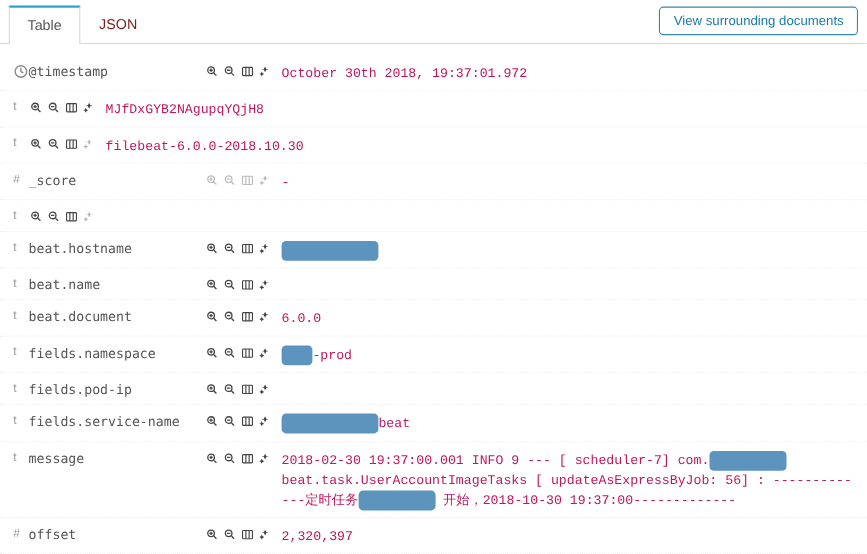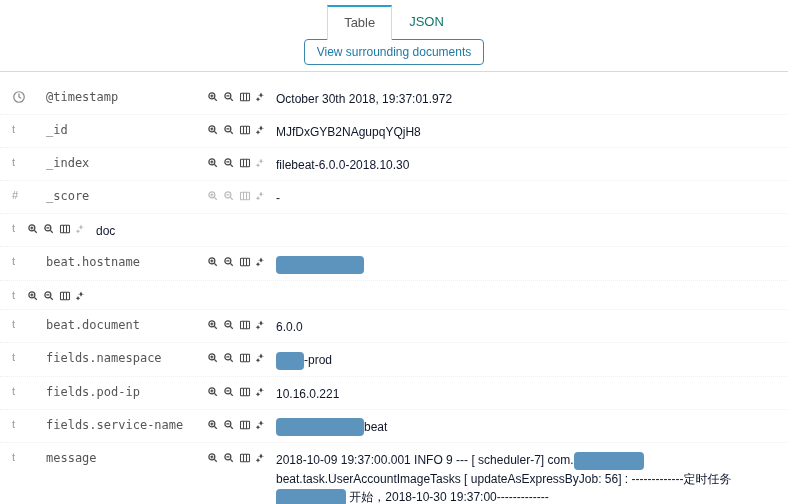--- a/index.html
+++ b/index.html
@@ -9,39 +9,38 @@
   color: #333;
   background: #fff;
   width: 788px;
 }
 .header {
   display: flex;
   justify-content: space-between;
   align-items: center;
   padding: 4px 8px 0 8px;
   border-bottom: 1px solid #d8d8d8;
-  flex-direction: column;
 }
 .tabs { display: flex; }
 .tab {
   padding: 8px 16px 10px;
   cursor: pointer;
   color: #6c6c6c;
   border: 1px solid transparent;
   border-bottom: none;
   position: relative;
   top: 1px;
 }
 .tab.active {
   color: #555;
   border-color: #d8d8d8;
   border-top: 2px solid #26a2c6;
   background: #fff;
 }
-.tab.inactive { color: #0f766e; }
+.tab.inactive { color: #7f1d1d; }
 .header-buttons { display: flex; gap: 22px; padding-bottom: 6px; }
 .hbtn {
   border: 1px solid #3b86ad;
   color: #1c7aa6;
   background: #fff;
   border-radius: 4px;
   padding: 5px 12px;
   font-size: 12px;
   cursor: pointer;
 }
@@ -62,37 +61,36 @@
 }
 .name-col {
   width: 160px;
   flex: 0 0 160px;
   color: #555;
   font-family: "SFMono-Regular", Consolas, Menlo, monospace;
   font-size: 12px;
   padding-top: 2px;
   white-space: nowrap;
   overflow: hidden;
-  margin-left: 20px;
 }
 .actions-col {
   width: 70px;
   flex: 0 0 70px;
   display: flex;
   align-items: center;
   gap: 2px;
   color: #444;
   padding-top: 2px;
 }
 .actions-col.dim { color: #bbb; }
 .actions-col svg { width: 12px; height: 12px; }
 .value-col {
   flex: 1;
-  color: #0f172a;
-  font-family: Liberation Sans, sans-serif;
+  color: #be185d;
+  font-family: Liberation Mono, monospace;
   font-size: 12px;
   word-break: break-word;
   line-height: 1.5;
   padding-top: 2px;
   position: relative;
 }
 .redact {
   display: inline-block;
   background: #5c94be;
   border-radius: 4px;
@@ -156,21 +154,20 @@
           <svg viewBox="0 0 16 16">
             <path d="M8 2l1.5 3 3 .5-3 .5L8 9l-1.5-3-3-.5 3-.5z M3 12l1 2 1-2 2-1-2-1-1-2-1 2-2 1z" fill="currentColor"></path>
           </svg>
         </span>
     </div>
     <div class="value-col">October 30th 2018, 19:37:01.972</div>
   </div>
 
   <div class="row">
     <div class="type-col">t</div>
-    <div class="name-col">_id</div>
     <div class="actions-col">
       <span class="icon-btn">
           <svg viewBox="0 0 16 16">
             <circle cx="6.5" cy="6.5" r="4" fill="none" stroke="currentColor" stroke-width="1.6"></circle>
             <path d="M10 10l3 3M6.5 4.5v4M4.5 6.5h4" stroke="currentColor" stroke-width="1.6"></path>
           </svg>
         </span>
       <span class="icon-btn">
           <svg viewBox="0 0 16 16">
             <circle cx="6.5" cy="6.5" r="4" fill="none" stroke="currentColor" stroke-width="1.6"></circle>
@@ -187,21 +184,20 @@
           <svg viewBox="0 0 16 16">
             <path d="M8 2l1.5 3 3 .5-3 .5L8 9l-1.5-3-3-.5 3-.5z M3 12l1 2 1-2 2-1-2-1-1-2-1 2-2 1z" fill="currentColor"></path>
           </svg>
         </span>
     </div>
     <div class="value-col">MJfDxGYB2NAgupqYQjH8</div>
   </div>
 
   <div class="row">
     <div class="type-col">t</div>
-    <div class="name-col">_index</div>
     <div class="actions-col">
       <span class="icon-btn">
           <svg viewBox="0 0 16 16">
             <circle cx="6.5" cy="6.5" r="4" fill="none" stroke="currentColor" stroke-width="1.6"></circle>
             <path d="M10 10l3 3M6.5 4.5v4M4.5 6.5h4" stroke="currentColor" stroke-width="1.6"></path>
           </svg>
         </span>
       <span class="icon-btn">
           <svg viewBox="0 0 16 16">
             <circle cx="6.5" cy="6.5" r="4" fill="none" stroke="currentColor" stroke-width="1.6"></circle>
@@ -274,21 +270,20 @@
             <rect x="2" y="3" width="12" height="10" rx="1" fill="none" stroke="currentColor" stroke-width="1.4"></rect>
             <path d="M6 3v10M10 3v10" stroke="currentColor" stroke-width="1.4"></path>
           </svg>
         </span>
       <span class="icon-btn" style="color:#bbb">
           <svg viewBox="0 0 16 16">
             <path d="M8 2l1.5 3 3 .5-3 .5L8 9l-1.5-3-3-.5 3-.5z M3 12l1 2 1-2 2-1-2-1-1-2-1 2-2 1z" fill="currentColor"></path>
           </svg>
         </span>
     </div>
-    <div class="value-col">doc</div>
   </div>
 
   <div class="row">
     <div class="type-col">t</div>
     <div class="name-col">beat.hostname</div>
     <div class="actions-col">
       <span class="icon-btn">
           <svg viewBox="0 0 16 16">
             <circle cx="6.5" cy="6.5" r="4" fill="none" stroke="currentColor" stroke-width="1.6"></circle>
             <path d="M10 10l3 3M6.5 4.5v4M4.5 6.5h4" stroke="currentColor" stroke-width="1.6"></path>
@@ -312,20 +307,21 @@
           </svg>
         </span>
     </div>
     <div class="value-col">
       <span class="redact lg"></span>
     </div>
   </div>
 
   <div class="row">
     <div class="type-col">t</div>
+    <div class="name-col">beat.name</div>
     <div class="actions-col">
       <span class="icon-btn">
           <svg viewBox="0 0 16 16">
             <circle cx="6.5" cy="6.5" r="4" fill="none" stroke="currentColor" stroke-width="1.6"></circle>
             <path d="M10 10l3 3M6.5 4.5v4M4.5 6.5h4" stroke="currentColor" stroke-width="1.6"></path>
           </svg>
         </span>
       <span class="icon-btn">
           <svg viewBox="0 0 16 16">
             <circle cx="6.5" cy="6.5" r="4" fill="none" stroke="currentColor" stroke-width="1.6"></circle>
@@ -431,21 +427,20 @@
             <rect x="2" y="3" width="12" height="10" rx="1" fill="none" stroke="currentColor" stroke-width="1.4"></rect>
             <path d="M6 3v10M10 3v10" stroke="currentColor" stroke-width="1.4"></path>
           </svg>
         </span>
       <span class="icon-btn">
           <svg viewBox="0 0 16 16">
             <path d="M8 2l1.5 3 3 .5-3 .5L8 9l-1.5-3-3-.5 3-.5z M3 12l1 2 1-2 2-1-2-1-1-2-1 2-2 1z" fill="currentColor"></path>
           </svg>
         </span>
     </div>
-    <div class="value-col">10.16.0.221</div>
   </div>
 
   <div class="row">
     <div class="type-col">t</div>
     <div class="name-col">fields.service-name</div>
     <div class="actions-col">
       <span class="icon-btn">
           <svg viewBox="0 0 16 16">
             <circle cx="6.5" cy="6.5" r="4" fill="none" stroke="currentColor" stroke-width="1.6"></circle>
             <path d="M10 10l3 3M6.5 4.5v4M4.5 6.5h4" stroke="currentColor" stroke-width="1.6"></path>
@@ -496,21 +491,21 @@
             <path d="M6 3v10M10 3v10" stroke="currentColor" stroke-width="1.4"></path>
           </svg>
         </span>
       <span class="icon-btn">
           <svg viewBox="0 0 16 16">
             <path d="M8 2l1.5 3 3 .5-3 .5L8 9l-1.5-3-3-.5 3-.5z M3 12l1 2 1-2 2-1-2-1-1-2-1 2-2 1z" fill="currentColor"></path>
           </svg>
         </span>
     </div>
     <div class="value-col">
-      <span>2018-10-09 19:37:00.001  INFO 9 --- [    scheduler-7] com.</span><span class="redact md"></span><span>beat.task.UserAccountImageTasks</span>
+      <span>2018-02-30 19:37:00.001  INFO 9 --- [    scheduler-7] com.</span><span class="redact md"></span><span>beat.task.UserAccountImageTasks</span>
       <span>[        updateAsExpressByJob:   56] : -------------定时任务</span><span class="redact md"></span><span> 开始，2018-10-30 19:37:00-------------</span>
     </div>
   </div>
 
   <div class="row">
     <div class="type-col">#</div>
     <div class="name-col">offset</div>
     <div class="actions-col">
       <span class="icon-btn">
           <svg viewBox="0 0 16 16">

